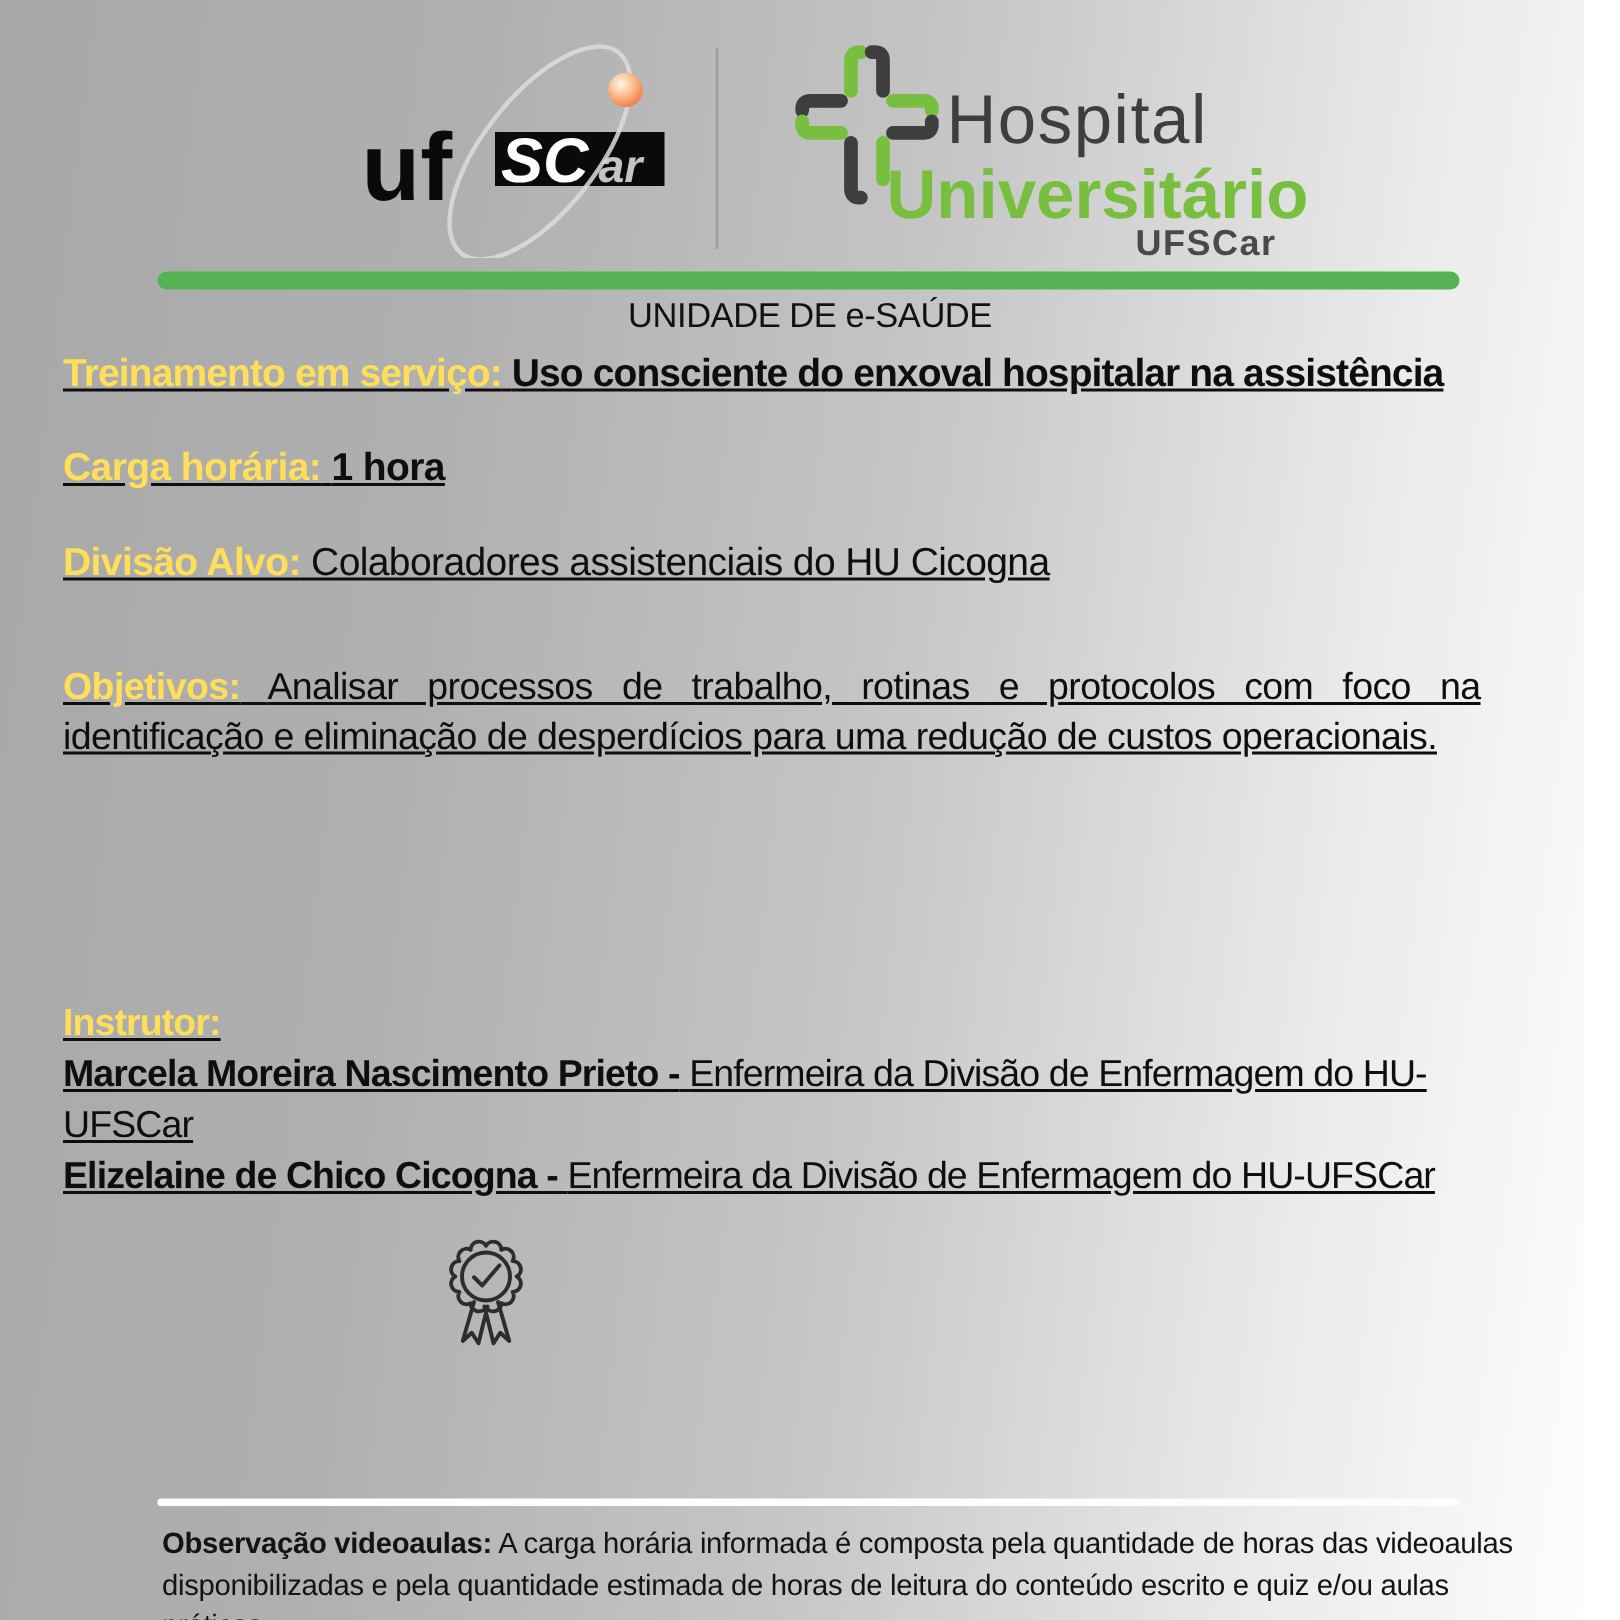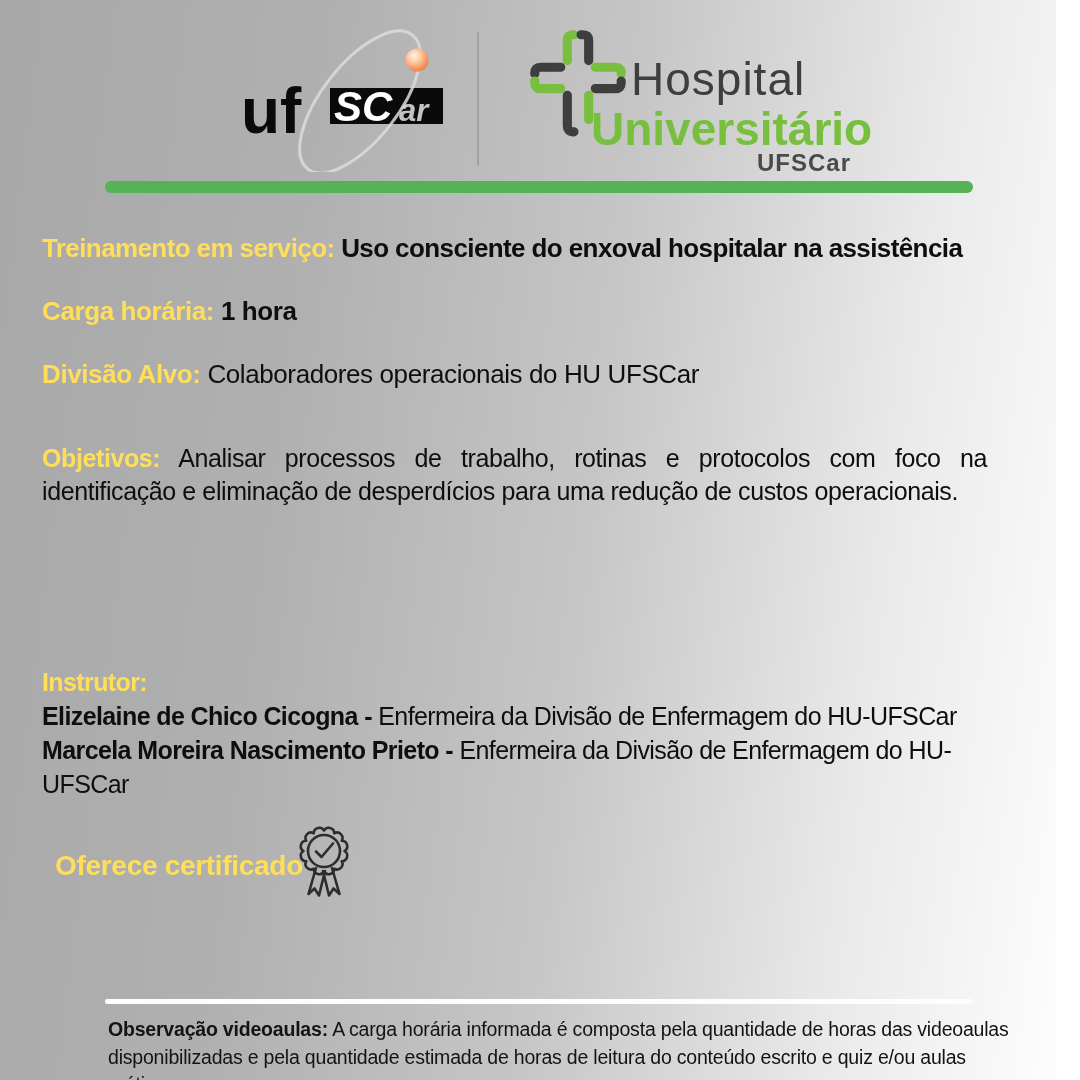--- a/index.html
+++ b/index.html
@@ -12,21 +12,21 @@
   .hdr-divider{position:absolute;left:477px;top:32px;width:2px;height:134px;background:#a2a2a2;}
   .ufscar-logo{position:absolute;left:235px;top:22px;width:210px;height:150px;}
   .hu-logo{position:absolute;left:515px;top:20px;width:470px;height:152px;}
   .hu-cross{position:absolute;left:0;top:2px;width:126px;height:122px;}
   .hu-word1{position:absolute;left:116px;top:32px;font-size:46px;font-weight:normal;color:#3e3e3e;letter-spacing:1px;}
   .hu-word2{position:absolute;left:52px;top:82px;font-size:46px;font-weight:bold;color:#79bf3f;letter-spacing:0px;margin-left:24px;}
   .hu-word3{position:absolute;left:242px;top:129px;font-size:24px;font-weight:bold;color:#4a4a4a;letter-spacing:1px;}
   .green-bar{position:absolute;left:105px;top:181px;width:868px;height:12px;border-radius:6px;background:#55b255;}
   .unit-banner{position:absolute;left:0;top:197px;width:1080px;text-align:center;font-size:23px;color:#111;letter-spacing:-0.3px;}
   
-  .sect{position:absolute;left:42px;width:945px;letter-spacing:-0.4px;}
+  .sect{position:absolute;left:42px;width:945px;letter-spacing:-0.4px;text-decoration:underline;}
   .lbl{color:#ffde59;font-weight:bold;}
   .b{font-weight:bold;}
   .s-trein{top:233px;font-size:26px;white-space:nowrap;letter-spacing:-0.6px;}
   .s-carga{top:296px;font-size:26px;}
   .s-publico{top:359px;font-size:26px;}
   .s-objetivos{top:442px;font-size:25px;line-height:33px;text-align:justify;}
   .s-modificar{top:558px;font-size:25px;line-height:33px;white-space:pre-line;}
   .s-instrutor{top:665px;font-size:25px;line-height:34px;width:965px;letter-spacing:-0.6px;}
   .s-cert{position:absolute;left:55px;top:850px;font-size:28px;font-weight:bold;color:#ffde59;letter-spacing:-0.3px;}
   .badge{position:absolute;left:294px;top:824px;width:60px;height:82px;}
@@ -70,55 +70,55 @@
         <path d="M44.5 72 V102 Q44.5 108 50 108 H51" stroke="#3e3e3e"></path>
         <path d="M65.5 72 V96" stroke="#79bf3f"></path>
       </g>
     </svg>
     <div class="hu-word1">Hospital</div>
     <div class="hu-word2">Universitário</div>
     <div class="hu-word3">UFSCar</div>
   </div>
 
   <div class="green-bar"></div>
+  <div class="unit-banner">UNIDADE DE e-SAÚDE</div>
 
   <div class="sect s-trein">
     <span class="lbl">Treinamento em serviço:</span>
     <span class="b">Uso consciente do enxoval hospitalar na assistência</span>
   </div>
 
   <div class="sect s-carga">
     <span class="lbl">Carga horária:</span>
     <span class="b">1 hora</span>
   </div>
 
   <div class="sect s-publico">
     <span class="lbl">Divisão Alvo:</span>
-    <span>Colaboradores operacionais do HU UFSCar</span>
+    <span>Colaboradores assistenciais do HU Cicogna</span>
   </div>
 
   <div class="sect s-objetivos">
     <span class="lbl">Objetivos:</span>
     <span>Analisar processos de trabalho, rotinas e protocolos com foco na identificação e eliminação de desperdícios para uma redução de custos operacionais.</span>
   </div>
 
 
   <div class="sect s-instrutor">
     <div class="lbl">Instrutor:</div>
     <div>
-      <span class="b">Elizelaine de Chico Cicogna -</span>
+      <span class="b">Marcela Moreira Nascimento Prieto -</span>
       <span>Enfermeira da Divisão de Enfermagem do HU-UFSCar</span>
     </div>
     <div>
-      <span class="b">Marcela Moreira Nascimento Prieto -</span>
+      <span class="b">Elizelaine de Chico Cicogna -</span>
       <span>Enfermeira da Divisão de Enfermagem do HU-UFSCar</span>
     </div>
   </div>
 
-  <div class="s-cert">Oferece certificado</div>
   <svg class="badge" viewBox="0 0 60 82">
     <g fill="none" stroke="#2d2d2d" stroke-width="2.6" stroke-linejoin="round">
       <path d="M22 44 L14.5 70 L20.5 64.5 L25 71.5 L31 47" stroke-linecap="round"></path>
       <path d="M38 44 L45.5 70 L39.5 64.5 L35 71.5 L29 47" stroke-linecap="round"></path>
       <path d="M50.5 27 A5.5 5.5 0 0 1 47.75 37.25 A5.5 5.5 0 0 1 40.25 44.75 A5.5 5.5 0 0 1 30 47.5 A5.5 5.5 0 0 1 19.75 44.75 A5.5 5.5 0 0 1 12.25 37.25 A5.5 5.5 0 0 1 9.5 27 A5.5 5.5 0 0 1 12.25 16.75 A5.5 5.5 0 0 1 19.75 9.25 A5.5 5.5 0 0 1 30 6.5 A5.5 5.5 0 0 1 40.25 9.25 A5.5 5.5 0 0 1 47.75 16.75 A5.5 5.5 0 0 1 50.5 27 Z"></path>
       <circle cx="30" cy="27" r="16"></circle>
       <path d="M22 27.5 L27.5 33 L39 19.5" stroke-linecap="round"></path>
     </g>
   </svg>
 

